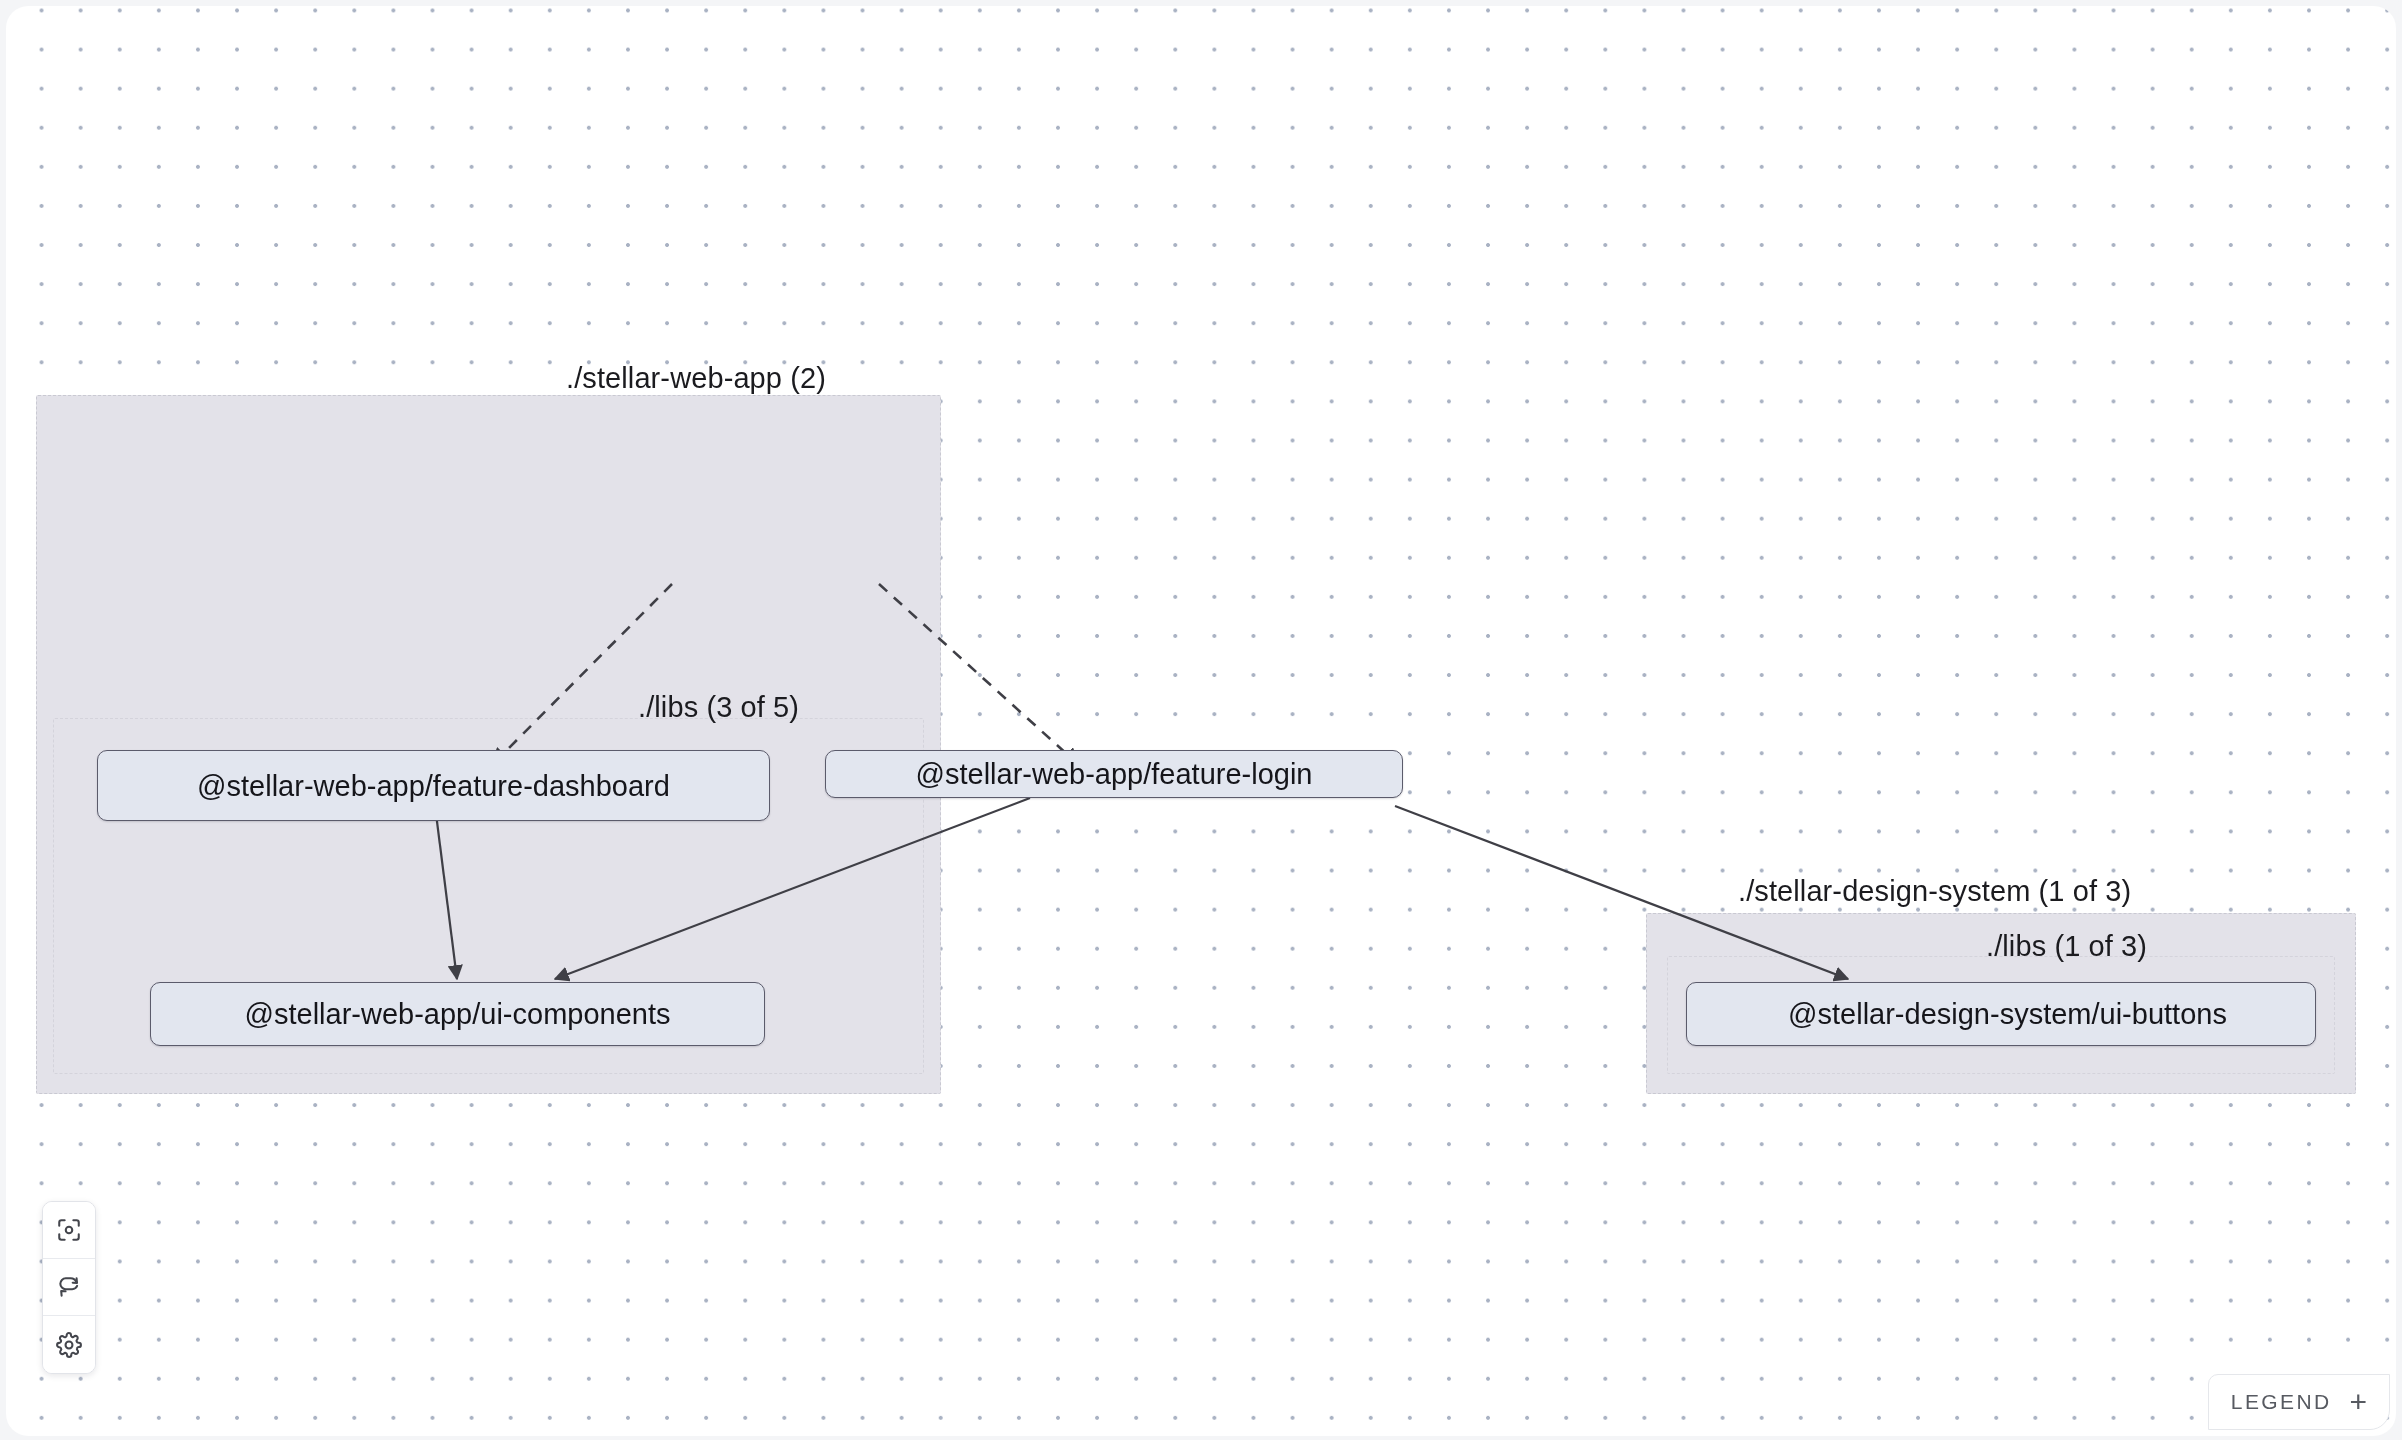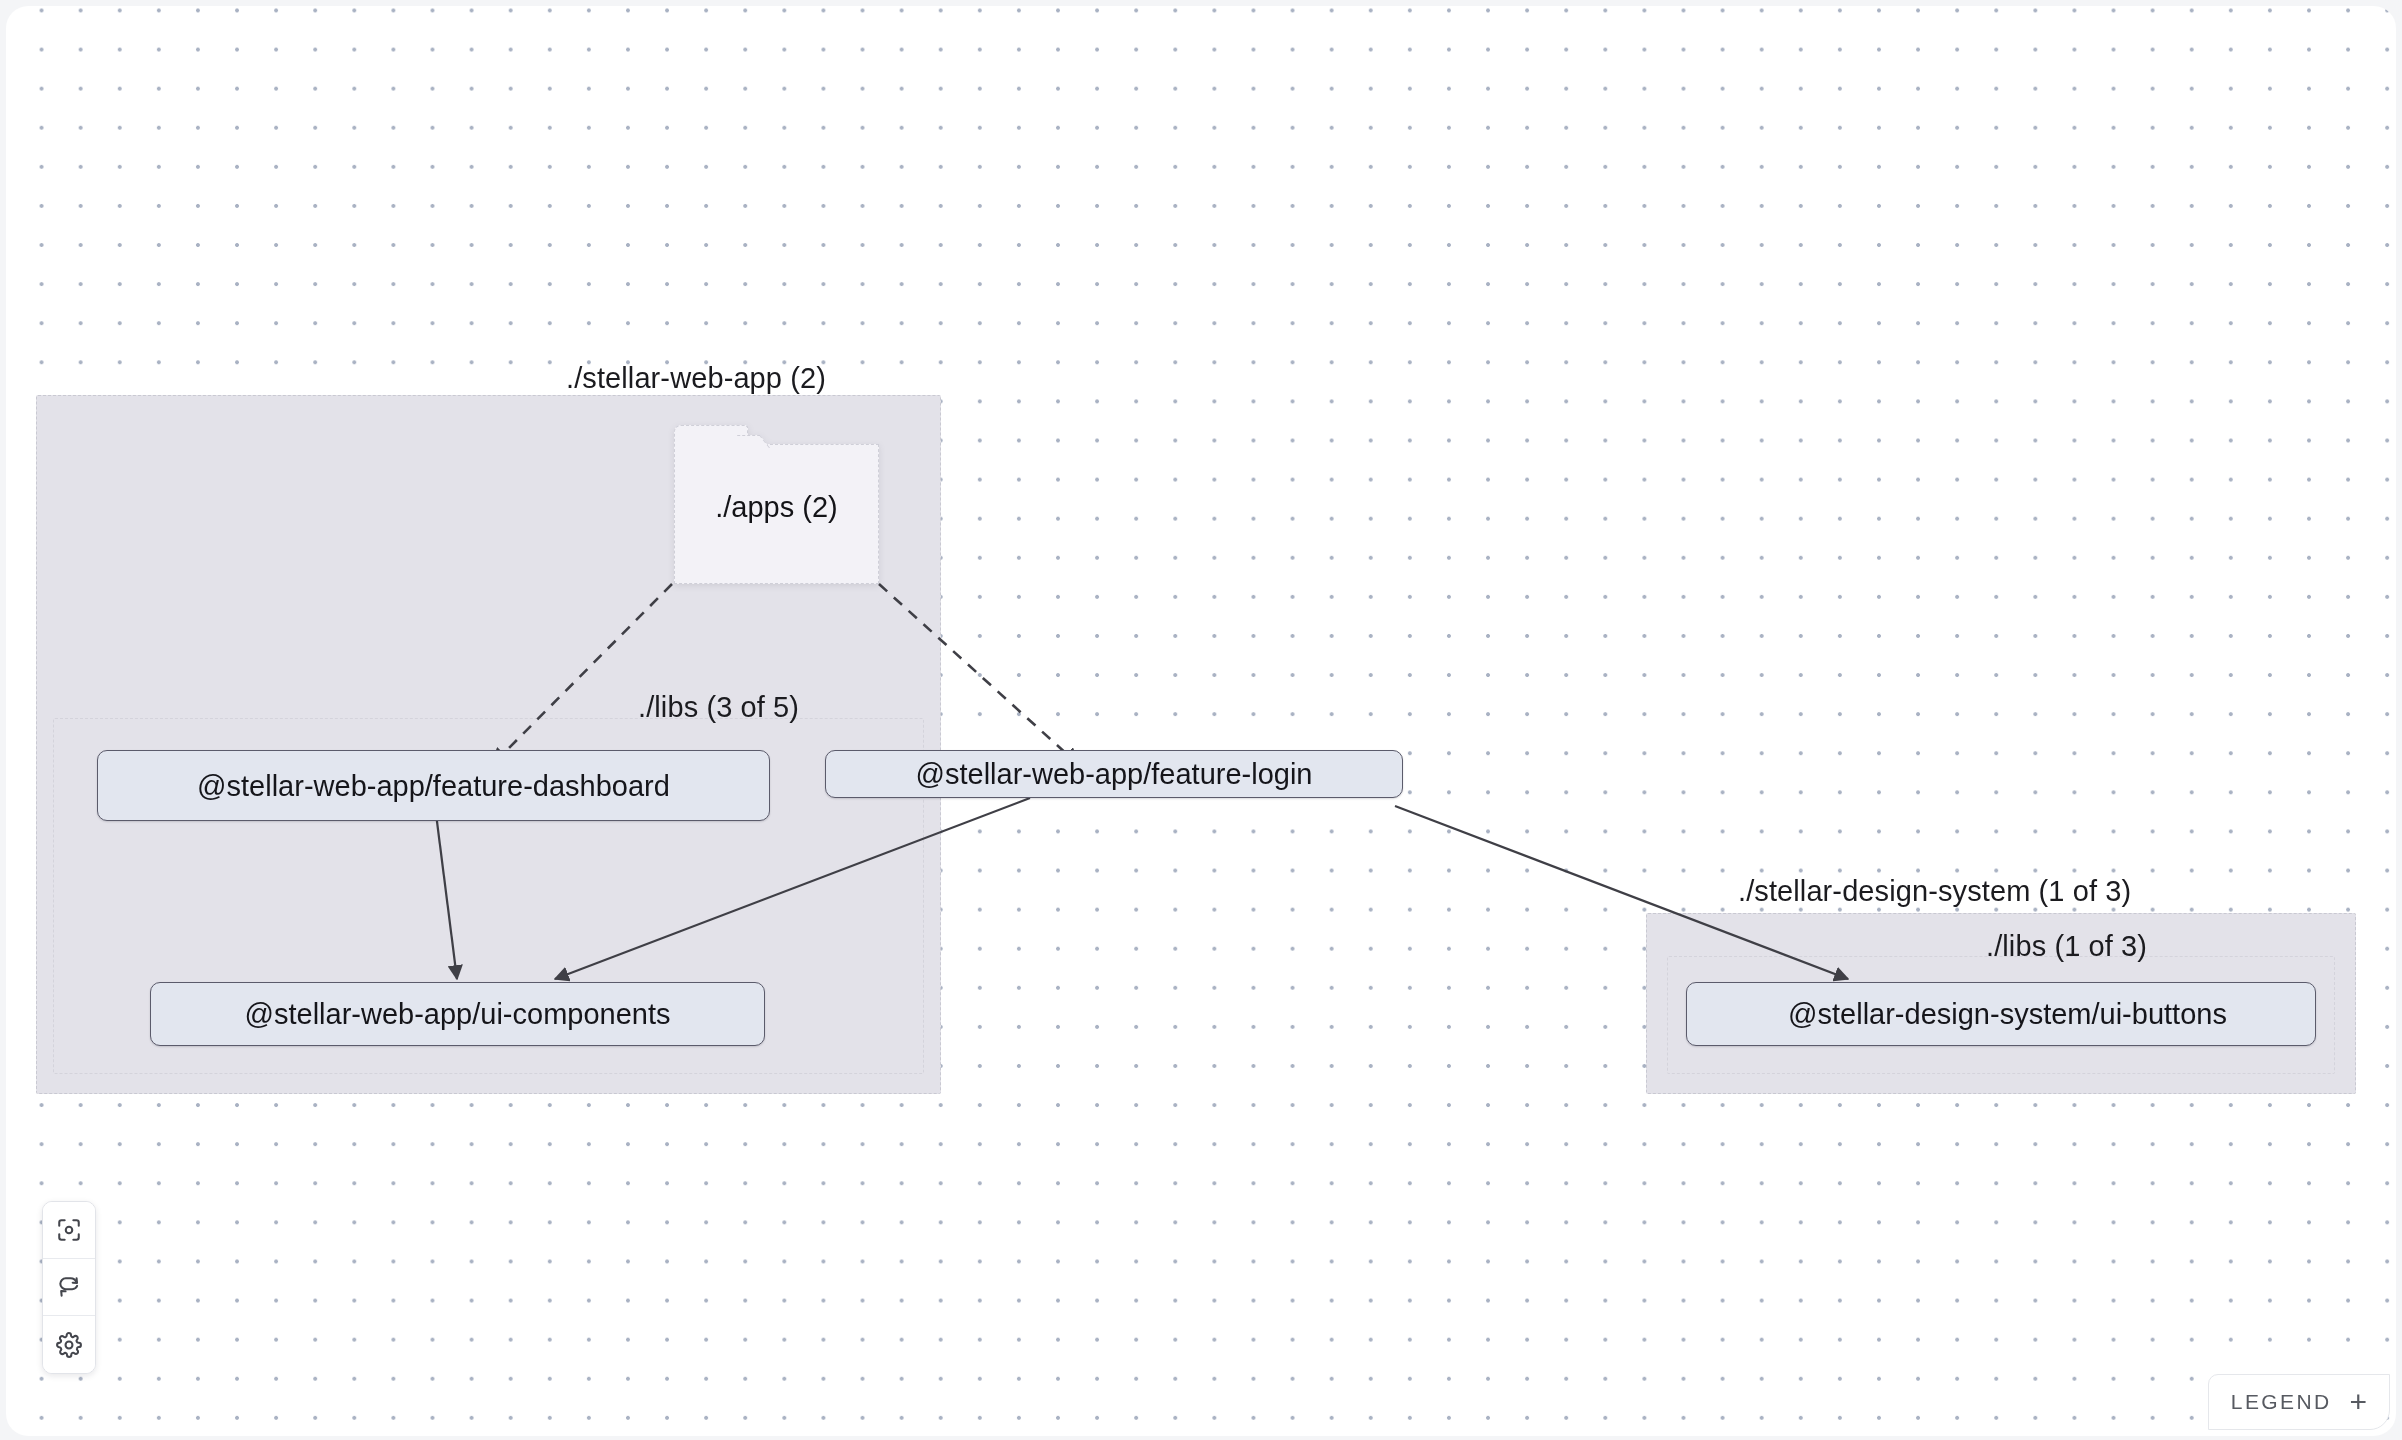--- a/index.html
+++ b/index.html
@@ -215,24 +215,20 @@
 
       <path d="M 873 578 L 1073 759" fill="none" stroke="#3f3f46" stroke-width="2.6" stroke-dasharray="11 9" marker-end="url(#arrow-solid)"></path>
 
       <path d="M 428 792 L 451 973" fill="none" stroke="#3f3f46" stroke-width="2.2" marker-end="url(#arrow-solid)"></path>
 
       <path d="M 1024 792 L 549 973" fill="none" stroke="#3f3f46" stroke-width="2.2" marker-end="url(#arrow-solid)"></path>
 
       <path d="M 1389 800 L 1842 973" fill="none" stroke="#3f3f46" stroke-width="2.2" marker-end="url(#arrow-solid)"></path>
     </svg>
 
-    <div class="folder" style="left:668px; top:438px; width:205px; height:140px;">
-      <div class="folder-tab"></div>
-      <div class="folder-label">./apps (2)</div>
-    </div>
 
     <div class="node" style="left:91px; top:744px; width:673px; height:71px;">
       <span class="node-label">@stellar-web-app/feature-dashboard</span>
     </div>
 
     <div class="node" style="left:819px; top:744px; width:578px; height:48px;">
       <span class="node-label">@stellar-web-app/feature-login</span>
     </div>
 
     <div class="node" style="left:144px; top:976px; width:615px; height:64px;">

